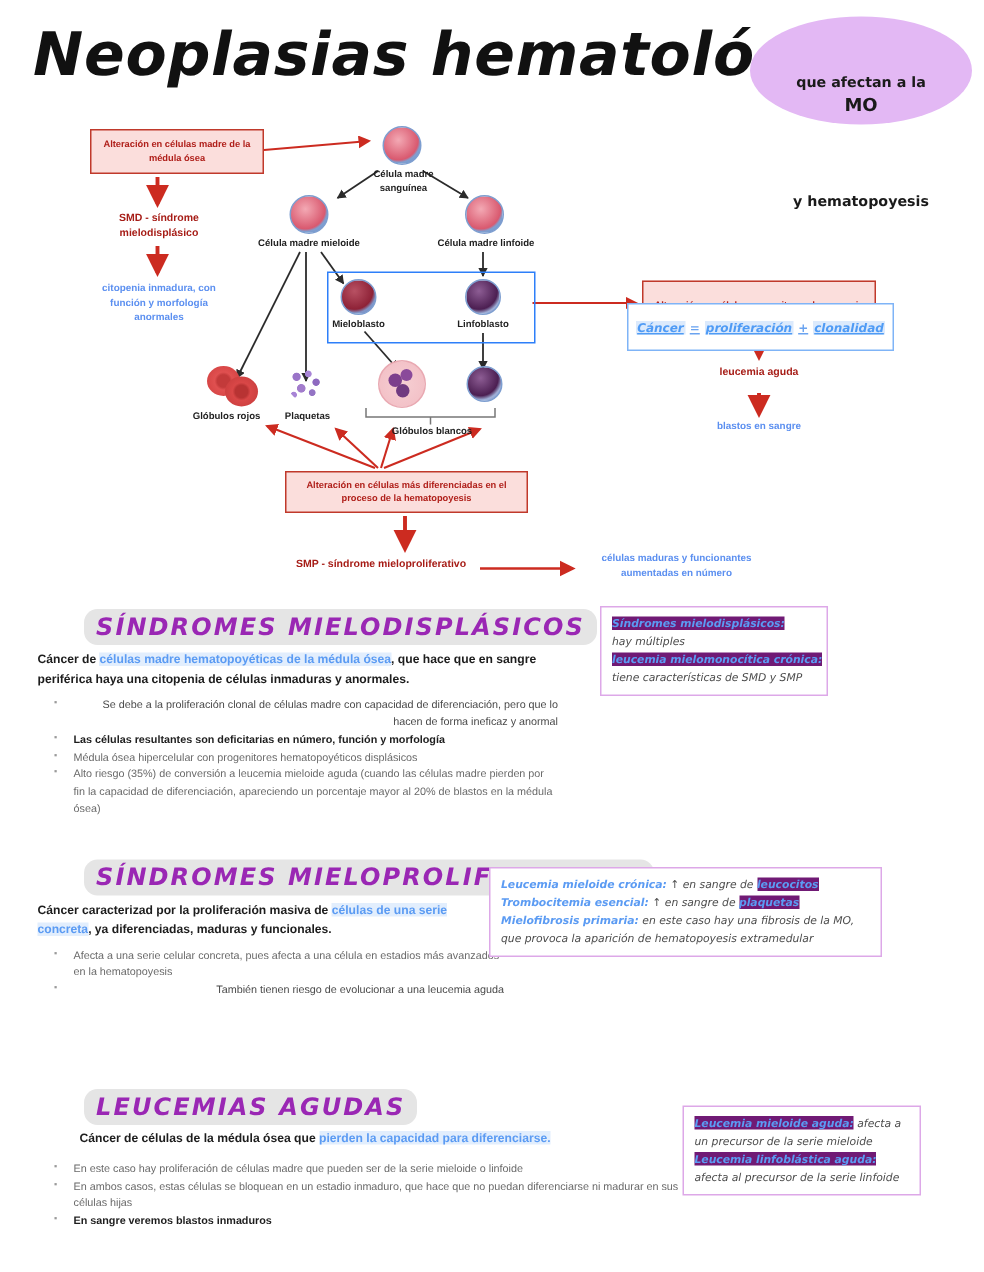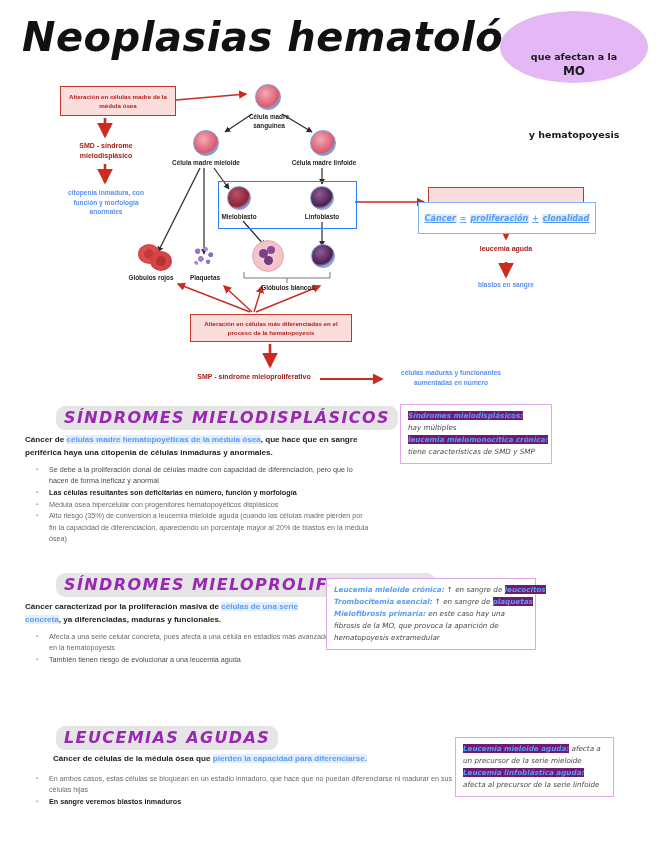--- a/index.html
+++ b/index.html
@@ -86,21 +86,21 @@
   .sec-lead .hl{color:#5b9bf3;background:#e2eefd;}
   .bullets{position:absolute;left:36px;}
   .bullets li{
     font-size:7.2px;line-height:11.2px;color:#6a6a6a;margin-bottom:0.5px;
     list-style:none;position:relative;padding-left:13px;
   }
   .bullets li:before{
     content:"\25AA";position:absolute;left:0;top:0;color:#9a9a9a;font-size:6px;
   }
   .bullets li.strong{color:#1d1d1d;font-weight:bold;}
-  .bullets li.mid{color:#4a4a4a;}
+  .bullets li.mid{color:#4a4a4a;text-align:right;}
 
   
   .notebox{
     position:absolute;border:1.2px solid #dda8e8;background:#ffffff;
     padding:5px 7px;box-sizing:border-box;
   }
   .notebox .line{
     font-family:"DejaVu Sans",sans-serif;font-size:7.2px;line-height:12px;
     color:#4b4b4b;white-space:nowrap;font-style:italic;
   }
@@ -251,33 +251,34 @@
 
   <div class="section" style="top:0;">
     <div class="sec-head" style="top:573px;">SÍNDROMES MIELOPROLIFERATIVOS</div>
     <div class="sec-lead" style="top:601px;width:306px;">
       <span>Cáncer caracterizad por la proliferación masiva de </span><span class="hl">células de una serie concreta</span><span>, ya diferenciadas, maduras y funcionales.</span>
     </div>
     <ul class="bullets" style="top:631px;width:300px;margin:0;padding:0;">
       <li>Afecta a una serie celular concreta, pues afecta a una célula en estadios más avanzados en la hematopoyesis</li>
       <li class="mid">También tienen riesgo de evolucionar a una leucemia aguda</li>
     </ul>
-    <div class="notebox" style="left:326px;top:578px;width:210px;">
+    <div class="notebox" style="left:326px;top:578px;width:262px;">
       <div class="line"><span class="hwplain">Leucemia mieloide crónica:</span><span> ↑ en sangre de </span><span class="hw">leucocitos</span></div>
       <div class="line"><span class="hwplain">Trombocitemia esencial:</span><span> ↑ en sangre de </span><span class="hw">plaquetas</span></div>
       <div class="line wrap"><span class="hwplain">Mielofibrosis primaria:</span><span> en este caso hay una fibrosis de la MO, que provoca la aparición de hematopoyesis extramedular</span></div>
     </div>
   </div>
 
   <div class="section" style="top:0;">
     <div class="sec-head" style="top:726px;">LEUCEMIAS AGUDAS</div>
     <div class="sec-lead" style="top:753px;width:430px;margin-left:28px;">
       <span>Cáncer de células de la médula ósea que </span><span class="hl">pierden la capacidad para diferenciarse.</span><span></span>
     </div>
     <ul class="bullets" style="top:773px;width:420px;margin:0;padding:0;">
+      <li>En este caso hay proliferación de células madre que pueden ser de la serie mieloide o linfoide</li>
       <li>En ambos casos, estas células se bloquean en un estadio inmaduro, que hace que no puedan diferenciarse ni madurar en sus células hijas</li>
       <li class="strong">En sangre veremos blastos inmaduros</li>
     </ul>
     <div class="notebox" style="left:455px;top:737px;width:159px;">
       <div class="line wrap"><span class="hw">Leucemia mieloide aguda:</span><span> afecta a un precursor de la serie mieloide</span></div>
       <div class="line wrap"><span class="hw">Leucemia linfoblástica aguda:</span><span> afecta al precursor de la serie linfoide</span></div>
     </div>
   </div>
 
 </div>

